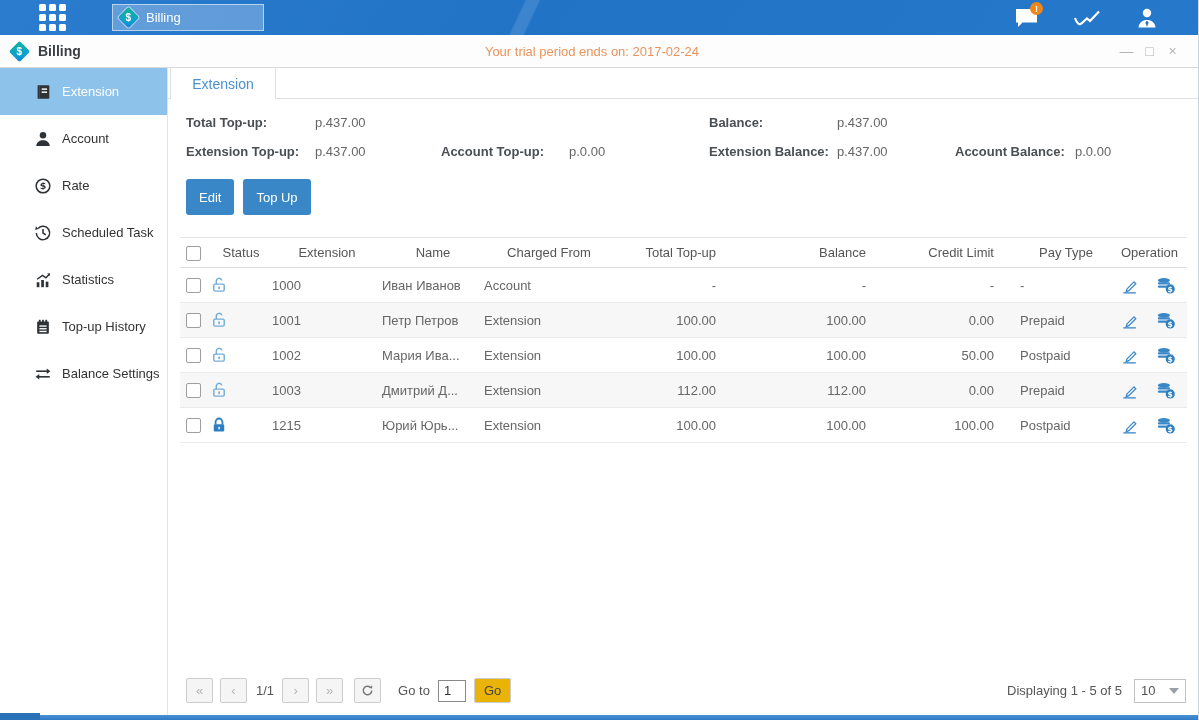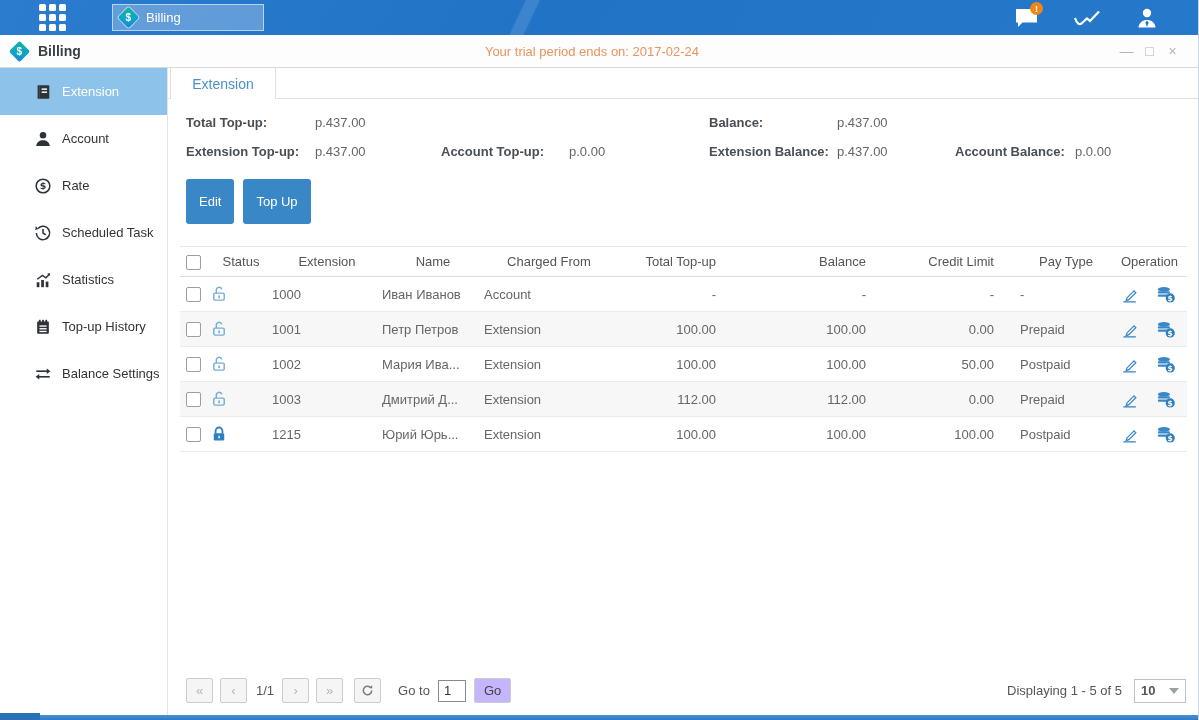--- a/index.html
+++ b/index.html
@@ -45,46 +45,46 @@
   .tab-lead { width:2px; border-bottom:1px solid #e0e0e0; }
 
   .summary { display:flex; padding:16px 12px 0 18px; font-size:13px; }
   .sum-grid { display:grid; grid-row-gap:14px; align-content:start; }
   .sum-left  { grid-template-columns:129px 126px 128px auto; width:523px; }
   .sum-right { grid-template-columns:128px 118px 120px auto; flex:1; }
   .sum-label { font-weight:bold; color:#4a4f54; }
   .sum-value { color:#666; }
 
   .btn-row { display:flex; padding:20px 0 0 18px; }
-  .btn { background:#3a87c8; color:#fff; border:none; font-size:13px; height:45px; padding:0 13px; border-radius:3px; margin-right:9px; cursor:pointer; font-family:inherit; }
+  .btn { background:#3a87c8; color:#fff; border:none; font-size:13px; height:36px; padding:0 13px; border-radius:3px; margin-right:9px; cursor:pointer; font-family:inherit; }
 
   .table-wrap { padding:22px 12px 0 12px; }
   table { border-collapse:collapse; width:1007px; table-layout:fixed; font-size:13px; }
   thead th { font-weight:normal; color:#555; height:30px; border-top:1px solid #e6e6e6; border-bottom:1px solid #dcdcdc; text-align:center; }
   tbody td { height:35px; border-bottom:1px solid #ebebeb; color:#666; text-align:left; }
   tbody tr:nth-child(even) { background:#f7f7f7; }
   .c-check { text-align:left !important; padding-left:6px; }
   .c-num { text-align:right !important; padding-right:26px;margin-top:41px; }
   th.c-num { padding-right:26px; }
   .checkbox { display:inline-block; width:15px; height:15px; border:1px solid #9e9e9e; border-radius:2px; background:#fff; cursor:pointer; vertical-align:middle; }
   .status-icon svg, .op-icon svg { vertical-align:middle; }
   .op-icon { display:inline-block; margin:0 8px; cursor:pointer; }
 
   
   .pagebar { margin-top:auto; flex:0 0 auto; display:flex; align-items:center; padding:0 12px 12px 18px; font-size:13px; color:#555; }
   .pg-btn { width:27px; height:25px; background:#f5f5f5; border:1px solid #ccc; border-radius:2px; color:#b5b5b5; font-size:13px; display:inline-flex; align-items:center; justify-content:center; margin-right:7px; cursor:pointer; }
   .pg-indicator { margin:0 8px 0 2px; color:#555; }
   .pg-refresh { margin-left:4px; }
   .goto-label { margin:0 8px 0 10px; }
   .goto-input { width:28px; height:22px; border:1px solid #8a8a8a; font-size:13px; text-align:left; padding-left:5px; font-family:inherit; color:#333; }
-  .go-btn { margin-left:8px; height:25px; padding:0 9px; background:#c4b5fd; border:1px solid #ccc; border-radius:2px; font-size:13px; color:#444; cursor:pointer; font-family:inherit; }
+  .go-btn { margin-left:8px; height:25px; padding:0 9px; background:#eab308; border:1px solid #ccc; border-radius:2px; font-size:13px; color:#444; cursor:pointer; font-family:inherit; }
   .pg-right { margin-left:auto; display:flex; align-items:center; }
   .displaying { margin-right:12px; color:#555; }
   .page-size { width:52px; height:24px; border:1px solid #c2c2c2; background:#fff; display:flex; align-items:center; padding:0 6px; cursor:pointer; }
-  .page-size .val { color:#555; font-size:13px;font-weight:bold; }
+  .page-size .val { color:#555; font-size:13px; }
   .page-size .arrow { margin-left:auto; width:0; height:0; border-left:5px solid transparent; border-right:5px solid transparent; border-top:6px solid #9aa0a6; }
 
   
   .os-strip { height:5px; flex:0 0 5px; background:linear-gradient(#4a90d4,#2e7cc4); position:relative; }
   .os-strip .corner { position:absolute; left:0; top:-2px; width:40px; height:7px; background:#2a72b8; }
 </style>
 </head>
 <body>
 
 <div class="app">

